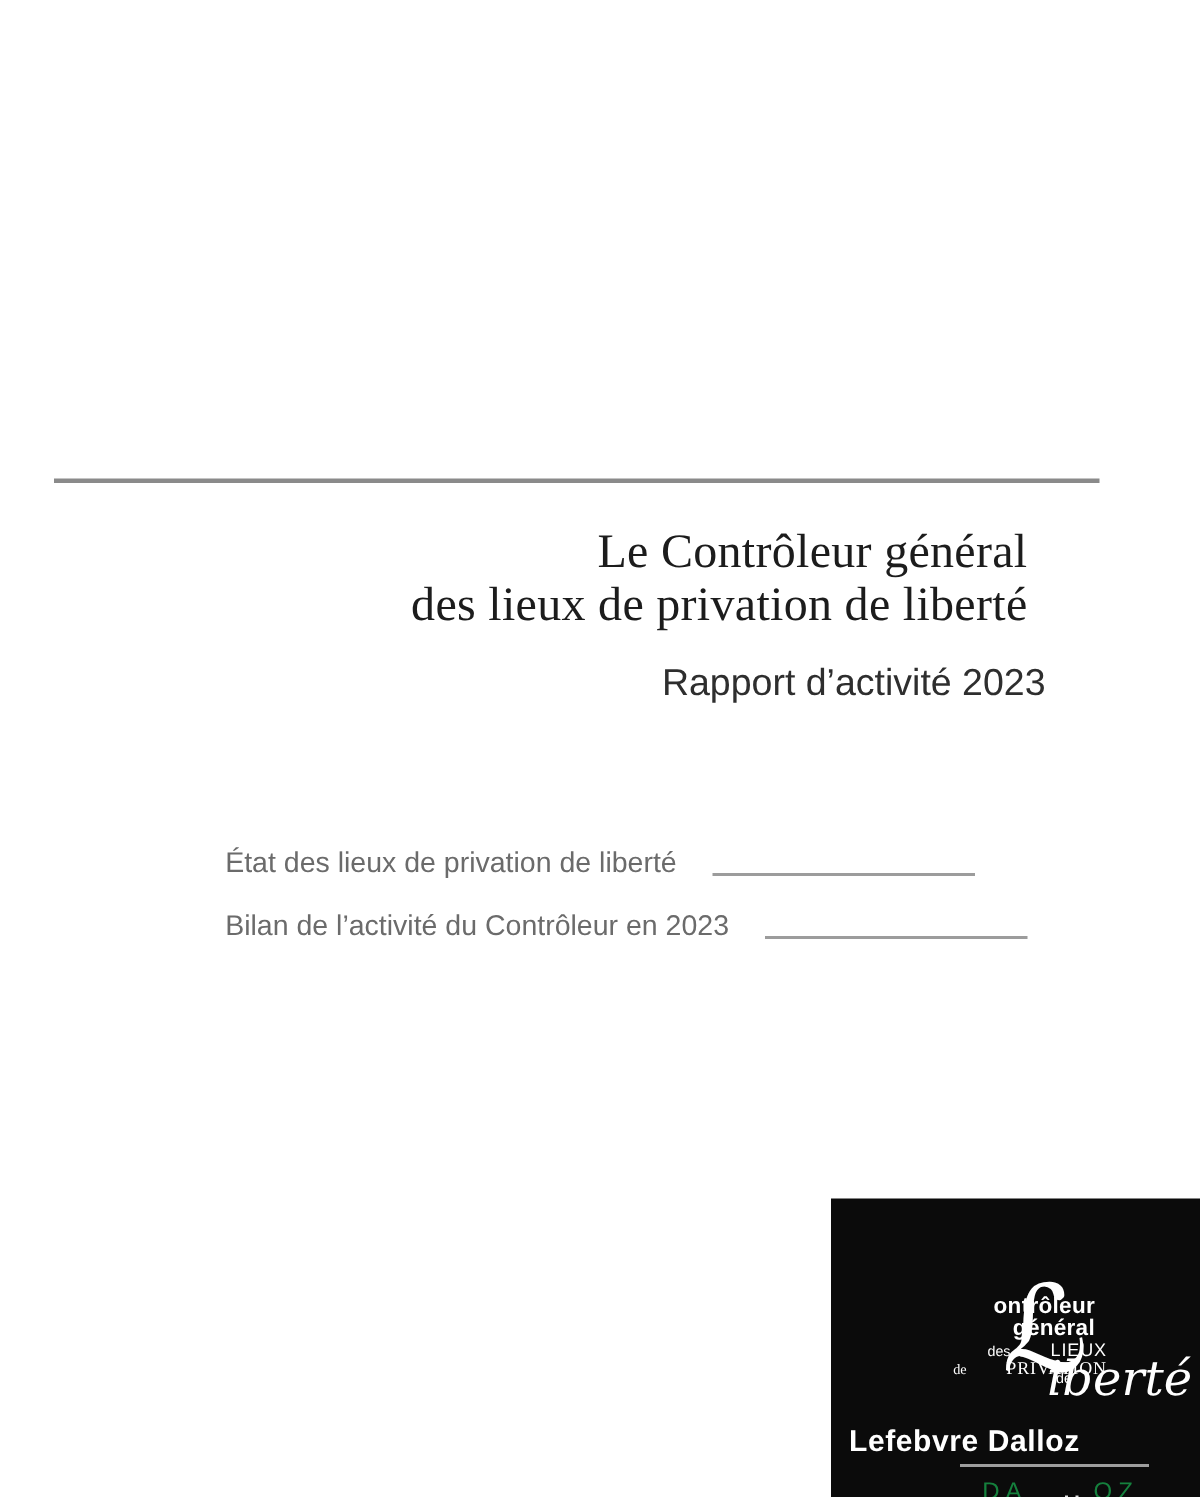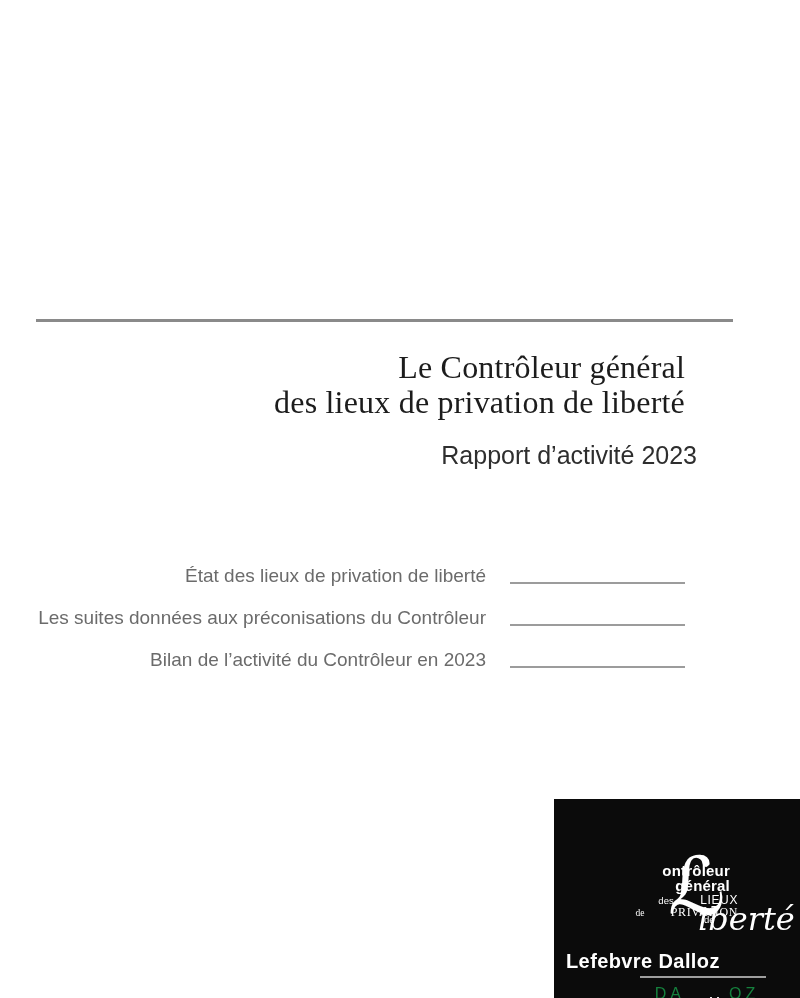--- a/index.html
+++ b/index.html
@@ -32,21 +32,21 @@
   }
   .subtitle {
     margin-top:21px;
     font-size:25px; line-height:28px;
     color:#2e2e2e;
   }
 
   
   .toc { position:absolute; top:517px; right:103px; }
   .toc-row {
-    display:flex; align-items:center; justify-content:flex-end;
+    display:flex; align-items:center; justify-content:flex-start;
     height:22px; margin-bottom:20px;
     font-size:19px; color:#6b6b6b;
     white-space:nowrap;
   }
   .toc-line {
     width:175px; height:2px;
     background:#9c9c9c;
     margin-left:12px;
     position:relative; top:7px;
     flex:0 0 auto;
@@ -130,24 +130,20 @@
     <h1 class="title"><span>Le Contrôleur général</span><br><span>des lieux de privation de liberté</span></h1>
     <div class="subtitle">Rapport d’activité 2023</div>
   </div>
 
   <div class="toc">
     <div class="toc-row">
       <span class="toc-label">État des lieux de privation de liberté</span>
       <span class="toc-line"></span>
     </div>
     <div class="toc-row">
-      <span class="toc-label">Les suites données aux préconisations du Contrôleur</span>
-      <span class="toc-line"></span>
-    </div>
-    <div class="toc-row">
       <span class="toc-label">Bilan de l’activité du Contrôleur en 2023</span>
       <span class="toc-line"></span>
     </div>
   </div>
 
   <div class="panel">
 
     <div class="cglpl">
       <span class="big-letter">ℒ</span>
       <span class="txt l1">ontrôleur</span>

